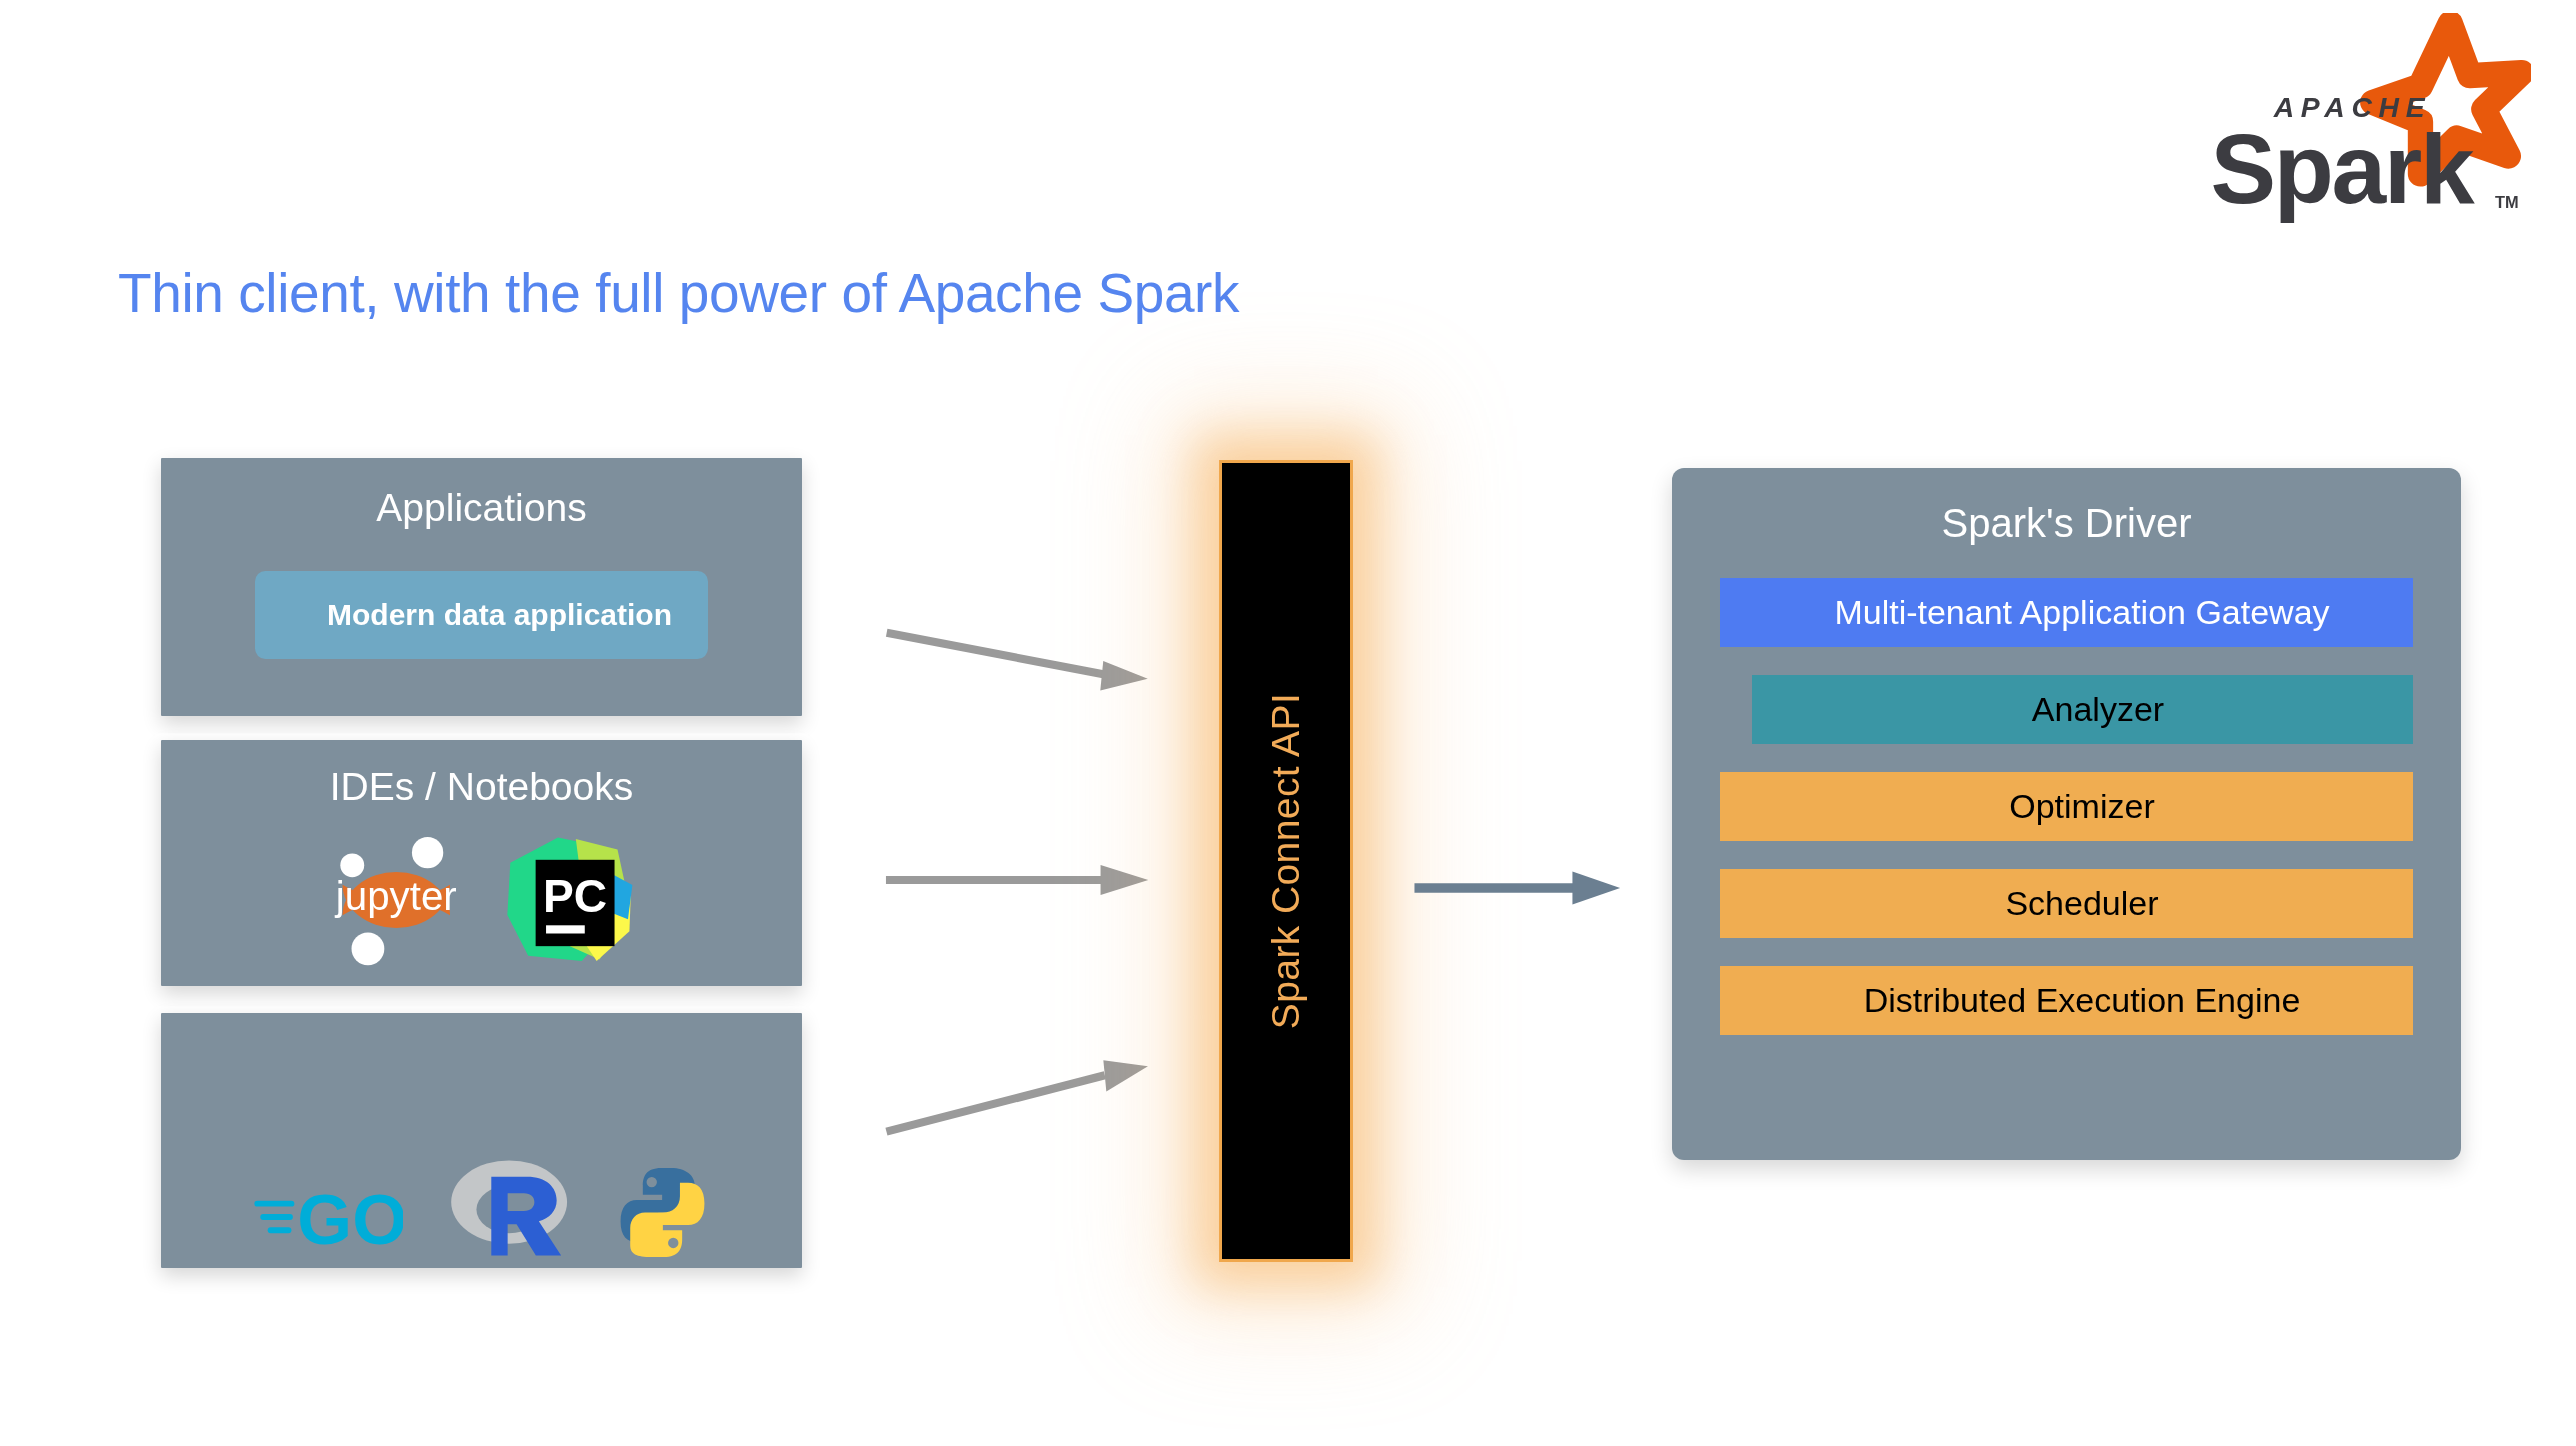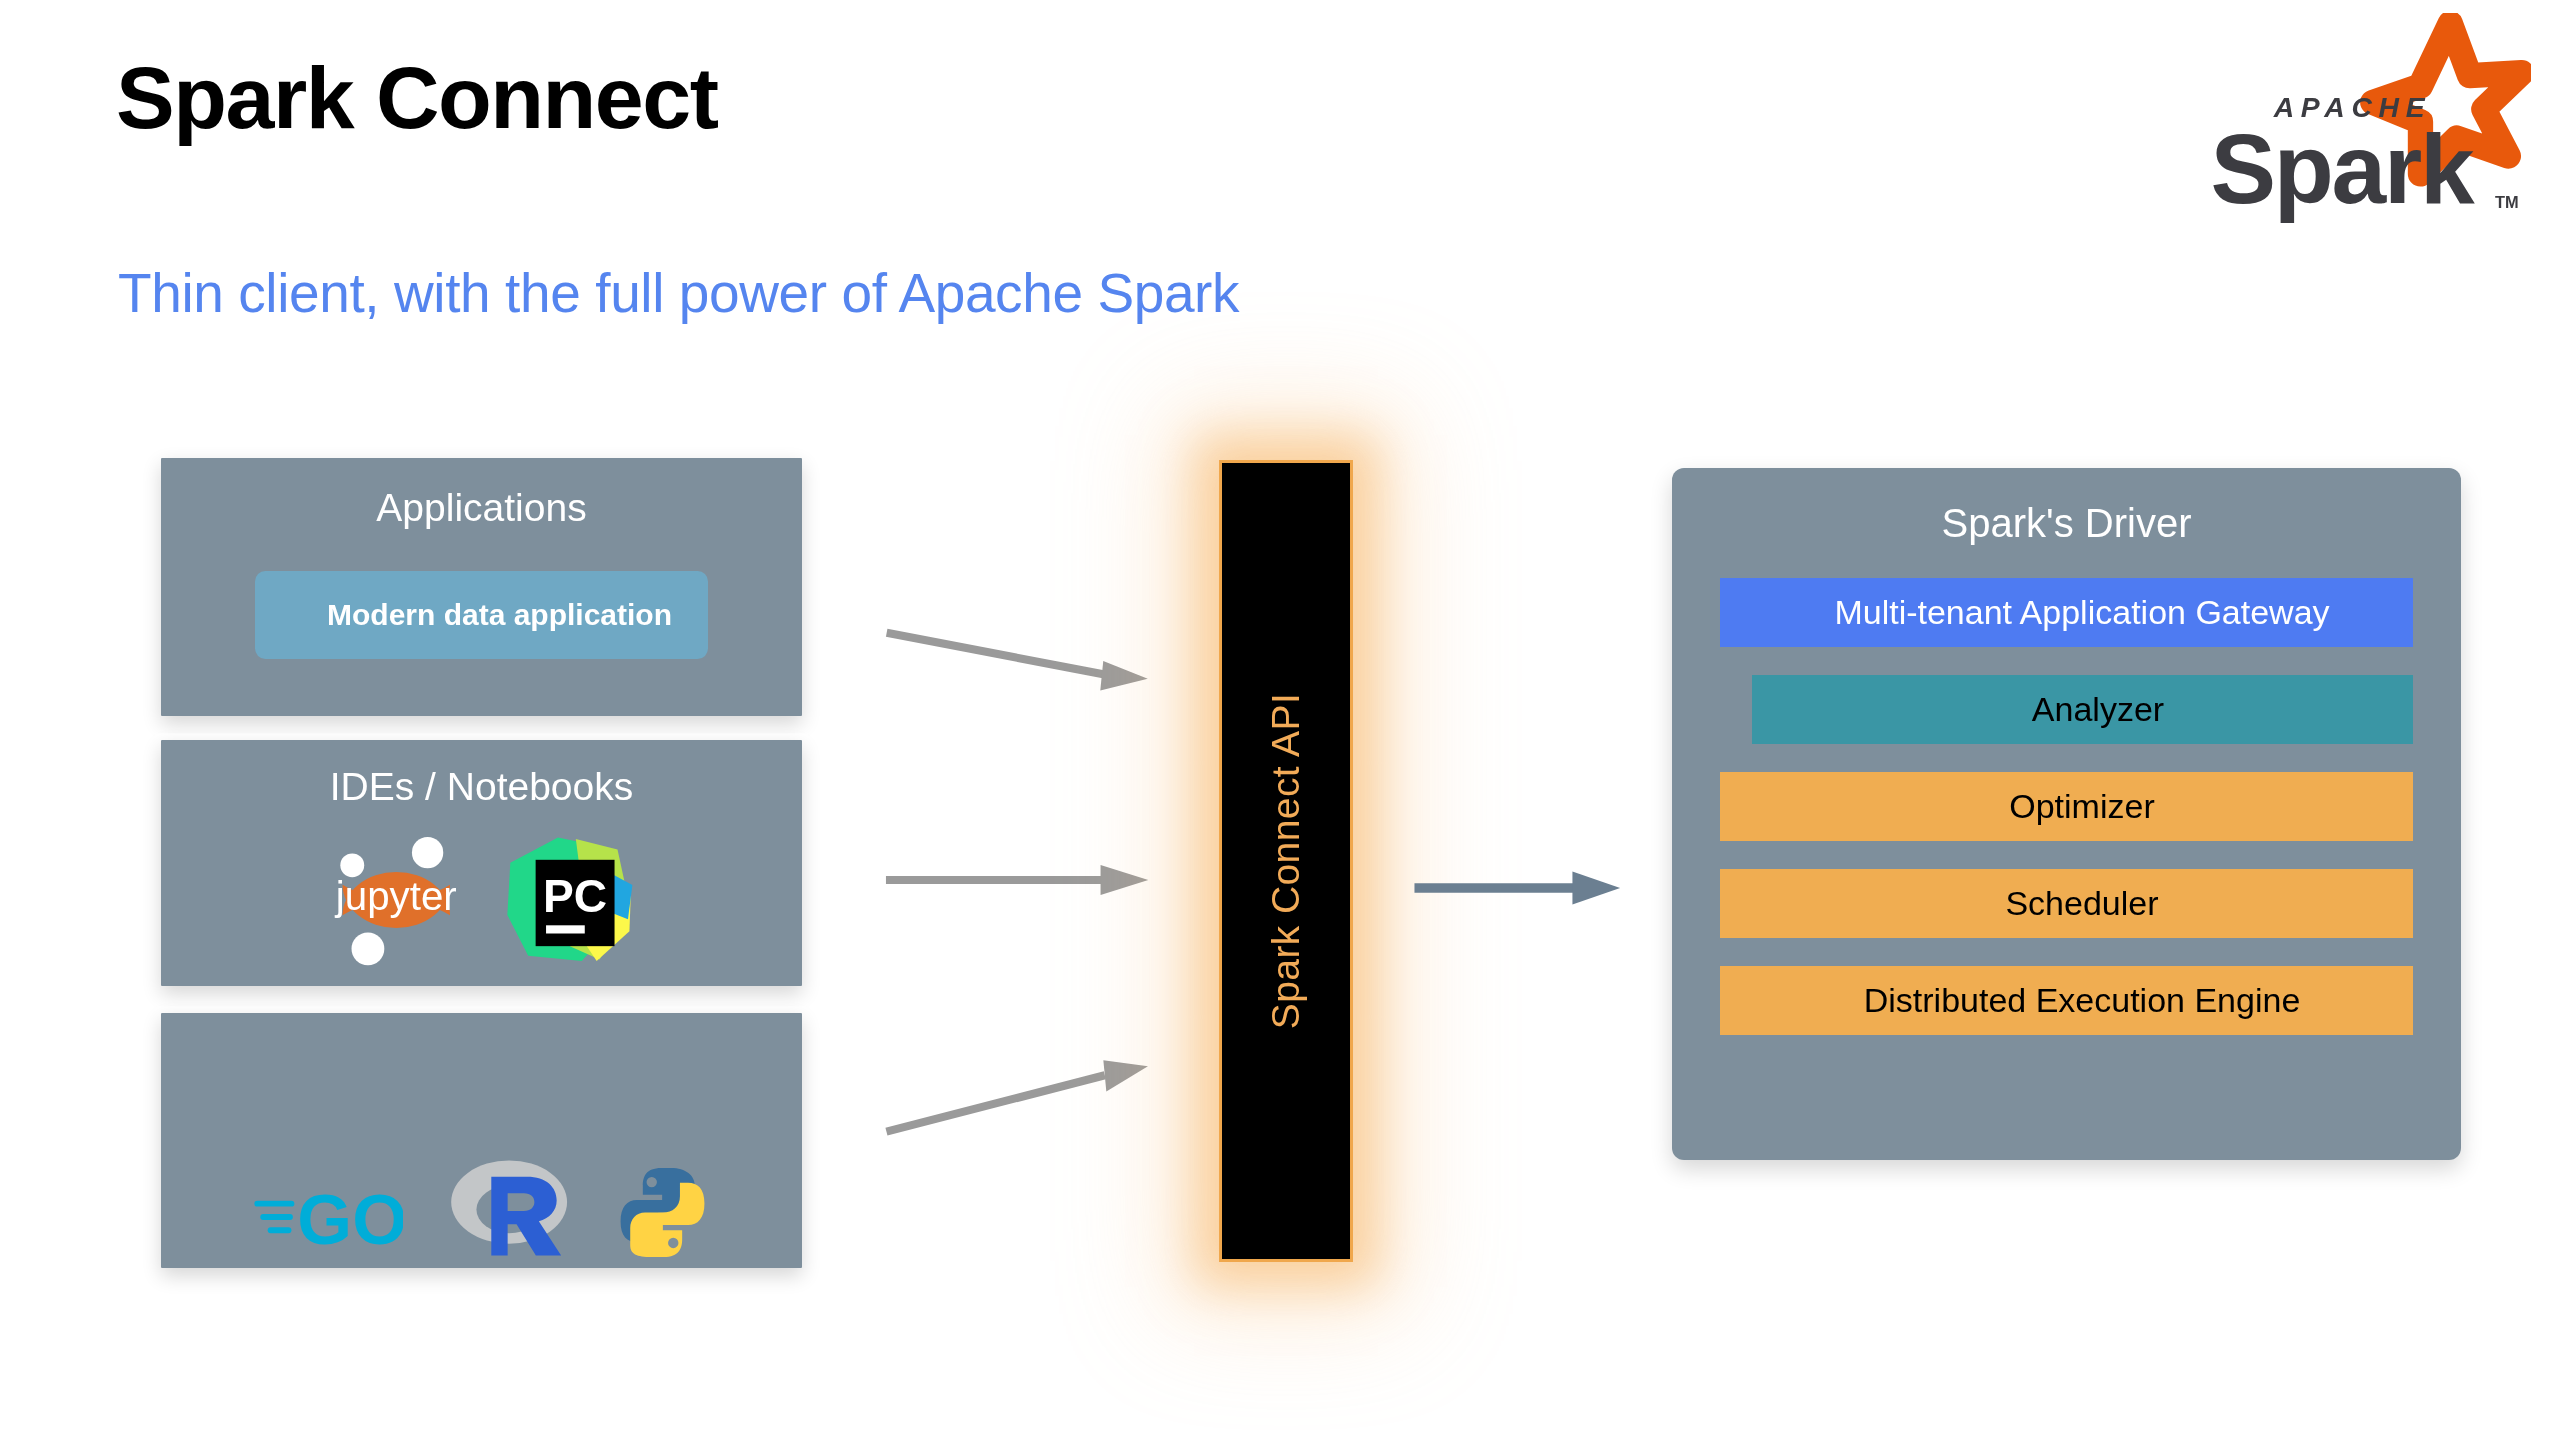--- a/index.html
+++ b/index.html
@@ -101,21 +101,20 @@
     display: flex; align-items: center; justify-content: center;
     font-size: 34px; font-weight: 400; padding-left: 31px;
   }
   .driver-layer:last-child { margin-bottom: 0; }
 </style>
 </head>
 <body>
 
 <div class="slide">
 
-  <div id="page-title">Spark Connect</div>
   <div id="page-subtitle">Thin client, with the full power of Apache Spark</div>
 
   <div id="spark-logo">
     <svg viewBox="0 0 500 290" width="373" height="216" aria-hidden="true">
 
       <path d="M392 14 L418 84 L488 80 L437 129 L470 192 L401 168 L352 216 L352 146 L288 120 L352 98 Z" fill="none" stroke="#e8590c" stroke-width="34" stroke-linejoin="round"></path>
 
       <text x="155" y="140" font-family="'Liberation Sans',sans-serif" font-size="38" font-weight="700" font-style="italic" letter-spacing="9" fill="#3c3c41">APACHE</text>
 
       <text x="70" y="255" font-family="'Liberation Sans',sans-serif" font-size="132" font-weight="700" fill="#3c3c41" letter-spacing="-3">Spark</text>

